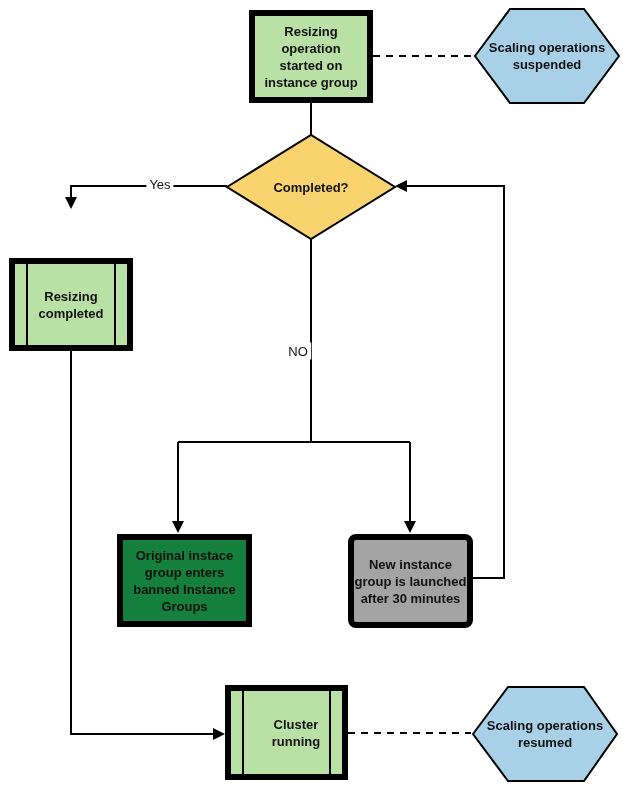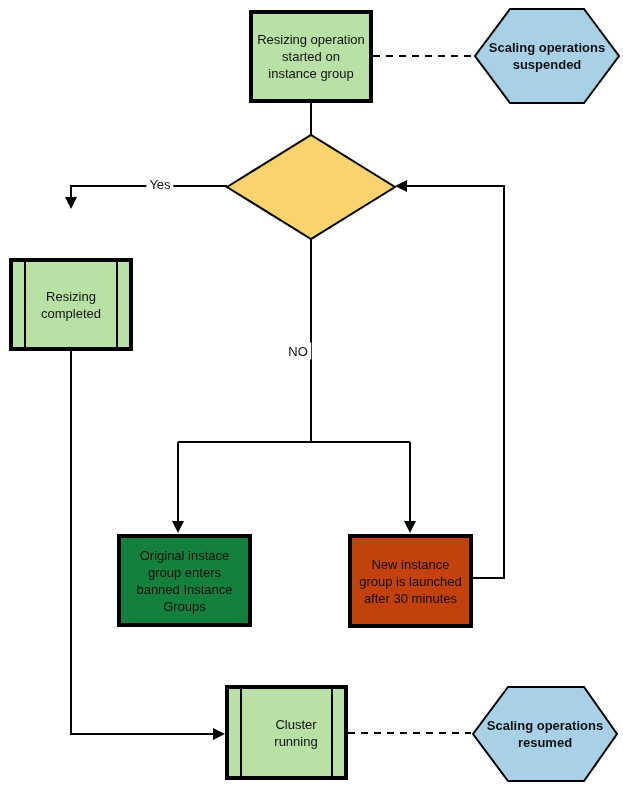--- a/index.html
+++ b/index.html
@@ -25,21 +25,21 @@
   .node {
     position: absolute;
     z-index: 2;
     display: flex;
     align-items: center;
     justify-content: center;
     text-align: center;
     white-space: pre-line;
     box-sizing: border-box;
   }
-  .node.rect { border: 4px solid #000000; }
+  .node.rect { border: 6px solid #000000; font-weight: bold; }
   .shape-svg { position: absolute; z-index: 2; }
   .overlay-label {
     position: absolute;
     z-index: 3;
     display: flex;
     align-items: center;
     justify-content: center;
     text-align: center;
     white-space: pre-line;
     pointer-events: none;
@@ -103,36 +103,37 @@
 
   <svg class="shape-svg" style="left:472px; top:6px;" width="150" height="100">
     <polygon points="3,50 38,3 112,3 147,50 112,97 38,97" stroke-width="2" fill="#a8d1e8" stroke="#000000"></polygon>
   </svg>
   <div class="overlay-label" style="left:472px; top:6px; width:150px; height:100px;">Scaling operations
 suspended</div>
 
   <svg class="shape-svg" style="left:223px; top:131px;" width="176" height="112">
     <polygon points="4,56 88,4 172,56 88,108" stroke-width="2" fill="#f8d36e" stroke="#000000"></polygon>
   </svg>
+  <div class="overlay-label" style="left:223px; top:131px; width:176px; height:112px;">Completed?</div>
 
   <div class="node rect" style="left: 9px; top: 210px; width: 124px; height: 93px; background-color: rgb(185, 224, 165); margin-top: 48px;">
     <span class="bar left"></span>
     <span class="bar right"></span>
     <span>Resizing
 completed</span>
   </div>
 
   <div class="node rect" style="left: 117px; top: 534px; width: 135px; height: 93px; background-color: #15803d;">
     <span>Original instace
 group enters
 banned Instance
 Groups</span>
   </div>
 
-  <div class="node rect" style="left: 348px; top: 534px; width: 125px; height: 94px; background-color: #c2410c;">
+  <div class="node rect" style="left: 348px; top: 534px; width: 125px; height: 94px; background-color: #a3a3a3; border-radius: 8px;">
     <span>New instance
 group is launched
 after 30 minutes</span>
   </div>
 
   <div class="node rect" style="left: 225px; top: 685px; width: 123px; height: 95px; background-color: rgb(185, 224, 165); padding-left: 19px;">
     <span class="bar left"></span>
     <span class="bar right"></span>
     <span>Cluster
 running</span>

